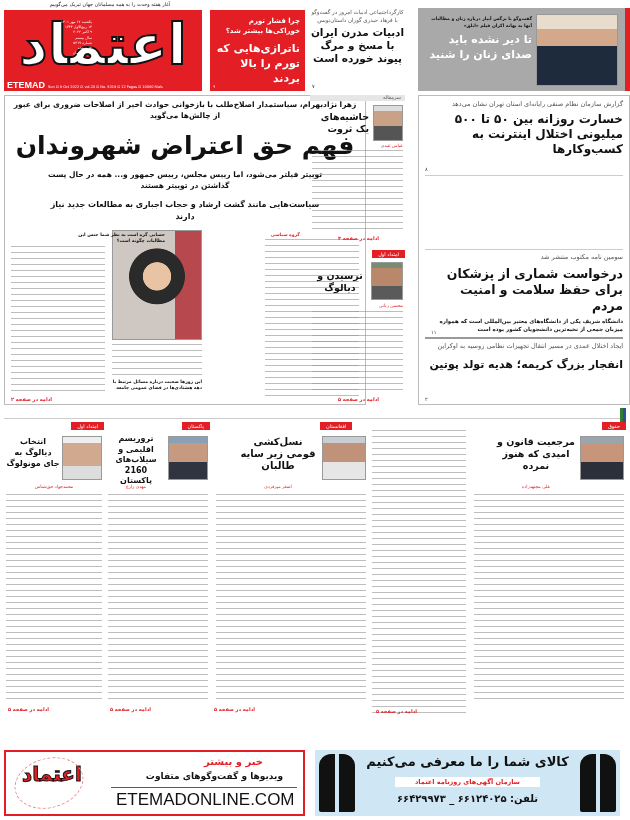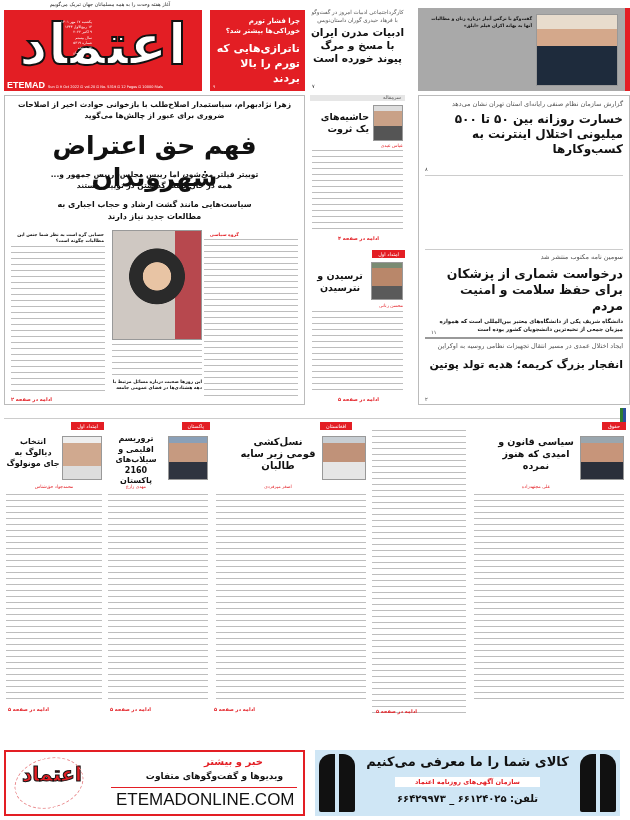--- a/index.html
+++ b/index.html
@@ -45,24 +45,25 @@
   <div style="font-size:5.5px;line-height:8px;color:#555;">کارگرداجتماعی ادبیات امروز در گفت‌وگو با فرهاد حیدری گوران داستان‌نویس</div>
   <div style="font-size:10.5px;line-height:13px;font-weight:bold;margin-top:2px;">ادبیات مدرن ایران با مسخ و مرگ پیوند خورده است</div>
   <div class="abs page-no" style="left:2px;bottom:2px;">۷</div>
 </div>
 
 <div class="abs" style="left:418px;top:8px;width:212px;height:83px;background:#a9a9a9;border-left:none;">
   <div class="abs" style="right:0;top:0;width:5px;height:83px;background:#e31e24;"></div>
   <div class="photo" style="right:12px;top:6px;width:82px;height:72px;background:linear-gradient(180deg,#e8dccd 0 20%,#d4a88b 20% 45%,#1e2b3c 45%);"></div>
   <div class="abs" style="right:98px;top:8px;width:108px;color:#fff;text-align:right;">
     <div style="font-size:4.5px;line-height:6.5px;color:#111;font-weight:bold;">گفت‌وگو با نرگس آبیار درباره زنان و مطالبات آنها به بهانه اکران فیلم «ابلق»</div>
+    <div style="font-size:11px;line-height:14.5px;font-weight:bold;margin-top:4px;">تا دیر نشده باید صدای زنان را شنید</div>
   </div>
 </div>
 
-<div class="box" style="left:4px;top:95px;width:301px;height:310px;">
+<div class="box" style="left:4px;top:95px;width:362px;height:310px;">
   <div style="position:absolute;left:8px;right:8px;top:3px;font-size:7.5px;line-height:11px;font-weight:bold;text-align:center;">زهرا نژادبهرام، سیاستمدار اصلاح‌طلب با بازخوانی حوادث اخیر از اصلاحات ضروری برای عبور از چالش‌ها می‌گوید</div>
   <div style="position:absolute;left:40px;right:40px;top:73px;font-size:7.5px;line-height:11px;font-weight:bold;text-align:center;">توییتر فیلتر می‌شود، اما رییس مجلس، رییس جمهور و... همه در حال پست گذاشتن در توییتر هستند</div>
   <div style="position:absolute;left:4px;right:4px;top:34px;font-size:25px;line-height:32px;font-weight:bold;text-align:center;">فهم حق اعتراض شهروندان</div>
   <div style="position:absolute;left:40px;right:40px;top:103px;font-size:8px;line-height:12px;font-weight:bold;text-align:center;">سیاست‌هایی مانند گشت ارشاد و حجاب اجباری به مطالعات جدید نیاز دارند</div>
   <div class="photo" style="left:107px;top:134px;width:90px;height:110px;background:radial-gradient(circle at 50% 42%,#e8c4a4 0 18%,#2a2a2a 19% 36%,transparent 37%),linear-gradient(90deg,#cfc8c2 0 70%,#b7484e 70%);"></div>
   <div class="abs" style="right:65px;top:136px;font-size:4.5px;color:#e31e24;font-weight:bold;">گروه سیاسی</div>
   <div class="lines" style="right:6px;top:143px;width:94px;height:160px;"></div>
   <div class="abs" style="right:200px;top:136px;width:94px;font-size:4.5px;font-weight:bold;line-height:6px;">حسابی گره است به نظر شما جنس این مطالبات چگونه است؟</div>
   <div class="lines" style="left:6px;top:150px;width:94px;height:150px;"></div>
   <div class="lines" style="left:107px;top:248px;width:90px;height:32px;"></div>
@@ -77,21 +78,21 @@
   <div class="photo" style="right:2px;top:10px;width:30px;height:36px;background:linear-gradient(180deg,#ddd 0 15%,#c9a187 15% 60%,#555 60%);"></div>
   <div class="abs" style="right:36px;top:16px;width:58px;font-size:9.5px;line-height:12px;font-weight:bold;">حاشیه‌های یک ثروت</div>
   <div class="abs" style="right:2px;top:48px;font-size:4.5px;color:#e31e24;">عباس عبدی</div>
   <div class="lines" style="left:2px;right:2px;top:55px;height:84px;"></div>
   <div class="abs cont" style="left:28px;top:140px;">ادامه در صفحه ۴</div>
 </div>
 
 <div class="abs" style="left:310px;top:250px;width:95px;height:155px;">
   <div class="tag" style="right:0;top:0;">امتداد اول</div>
   <div class="photo" style="right:2px;top:12px;width:32px;height:38px;background:linear-gradient(180deg,#7a8b73 0 15%,#b9876a 15% 65%,#5a5a5a 65%);"></div>
-  <div class="abs" style="right:36px;top:20px;width:58px;font-size:9.5px;line-height:12px;font-weight:bold;text-align:center;">ترسیدن و نترسیدن</div>
+  <div class="abs" style="right:36px;top:20px;width:58px;font-size:9.5px;line-height:12px;font-weight:bold;text-align:center;">ترسیدن و دیالوگ</div>
   <div class="abs" style="right:2px;top:53px;font-size:4.5px;color:#e31e24;">محسن رنانی</div>
   <div class="lines" style="left:2px;right:2px;top:61px;height:84px;"></div>
   <div class="abs cont" style="left:28px;top:146px;">ادامه در صفحه ۵</div>
 </div>
 
 <div class="box" style="left:418px;top:95px;width:212px;height:310px;">
   <div style="position:absolute;left:6px;right:6px;top:4px;height:72px;">
     <div class="kicker">گزارش سازمان نظام صنفی رایانه‌ای استان تهران نشان می‌دهد</div>
     <div style="font-size:12px;line-height:15px;font-weight:bold;margin-top:3px;">خسارت روزانه بین ۵۰ تا ۵۰۰ میلیونی اختلال اینترنت به کسب‌وکارها</div>
     <div class="abs page-no" style="left:0;bottom:0;">۸</div>
@@ -112,21 +113,21 @@
   </div>
 </div>
 
 <div class="divider" style="left:4px;right:4px;top:418px;height:1px;background:#ccc;"></div>
 <div class="abs" style="left:620px;top:408px;width:3px;height:14px;background:#2e7d32;"></div>
 <div class="abs" style="left:623px;top:408px;width:3px;height:14px;background:#2a4f9c;"></div>
 
 <div class="abs" style="left:470px;top:422px;width:156px;height:290px;">
   <div class="tag" style="right:0;top:0;">حقوق</div>
   <div class="photo" style="right:2px;top:14px;width:44px;height:44px;background:linear-gradient(180deg,#9aa6ae 0 15%,#c7957a 15% 60%,#2b2f3a 60%);"></div>
-  <div class="abs" style="right:50px;top:14px;width:80px;font-size:9.5px;line-height:12px;font-weight:bold;text-align:center;">سیاسی قانون و امیدی که هنوز نمرده</div>
+  <div class="abs" style="right:50px;top:14px;width:80px;font-size:9.5px;line-height:12px;font-weight:bold;text-align:center;">مرجعیت قانون و امیدی که هنوز نمرده</div>
   <div class="abs" style="right:50px;top:62px;width:80px;text-align:center;font-size:4.5px;color:#e31e24;">علی مجتهدزاده</div>
   <div class="lines" style="right:2px;top:72px;width:150px;height:210px;"></div>
 </div>
 
 <div class="lines" style="left:372px;top:430px;width:94px;height:284px;"></div>
 <div class="abs cont" style="left:376px;top:708px;">ادامه در صفحه ۵</div>
 
 <div class="abs" style="left:318px;top:422px;width:50px;height:290px;"></div>
 <div class="abs" style="left:300px;top:422px;width:68px;height:290px;"></div>
 <div class="tag" style="left:320px;top:422px;">افغانستان</div>

